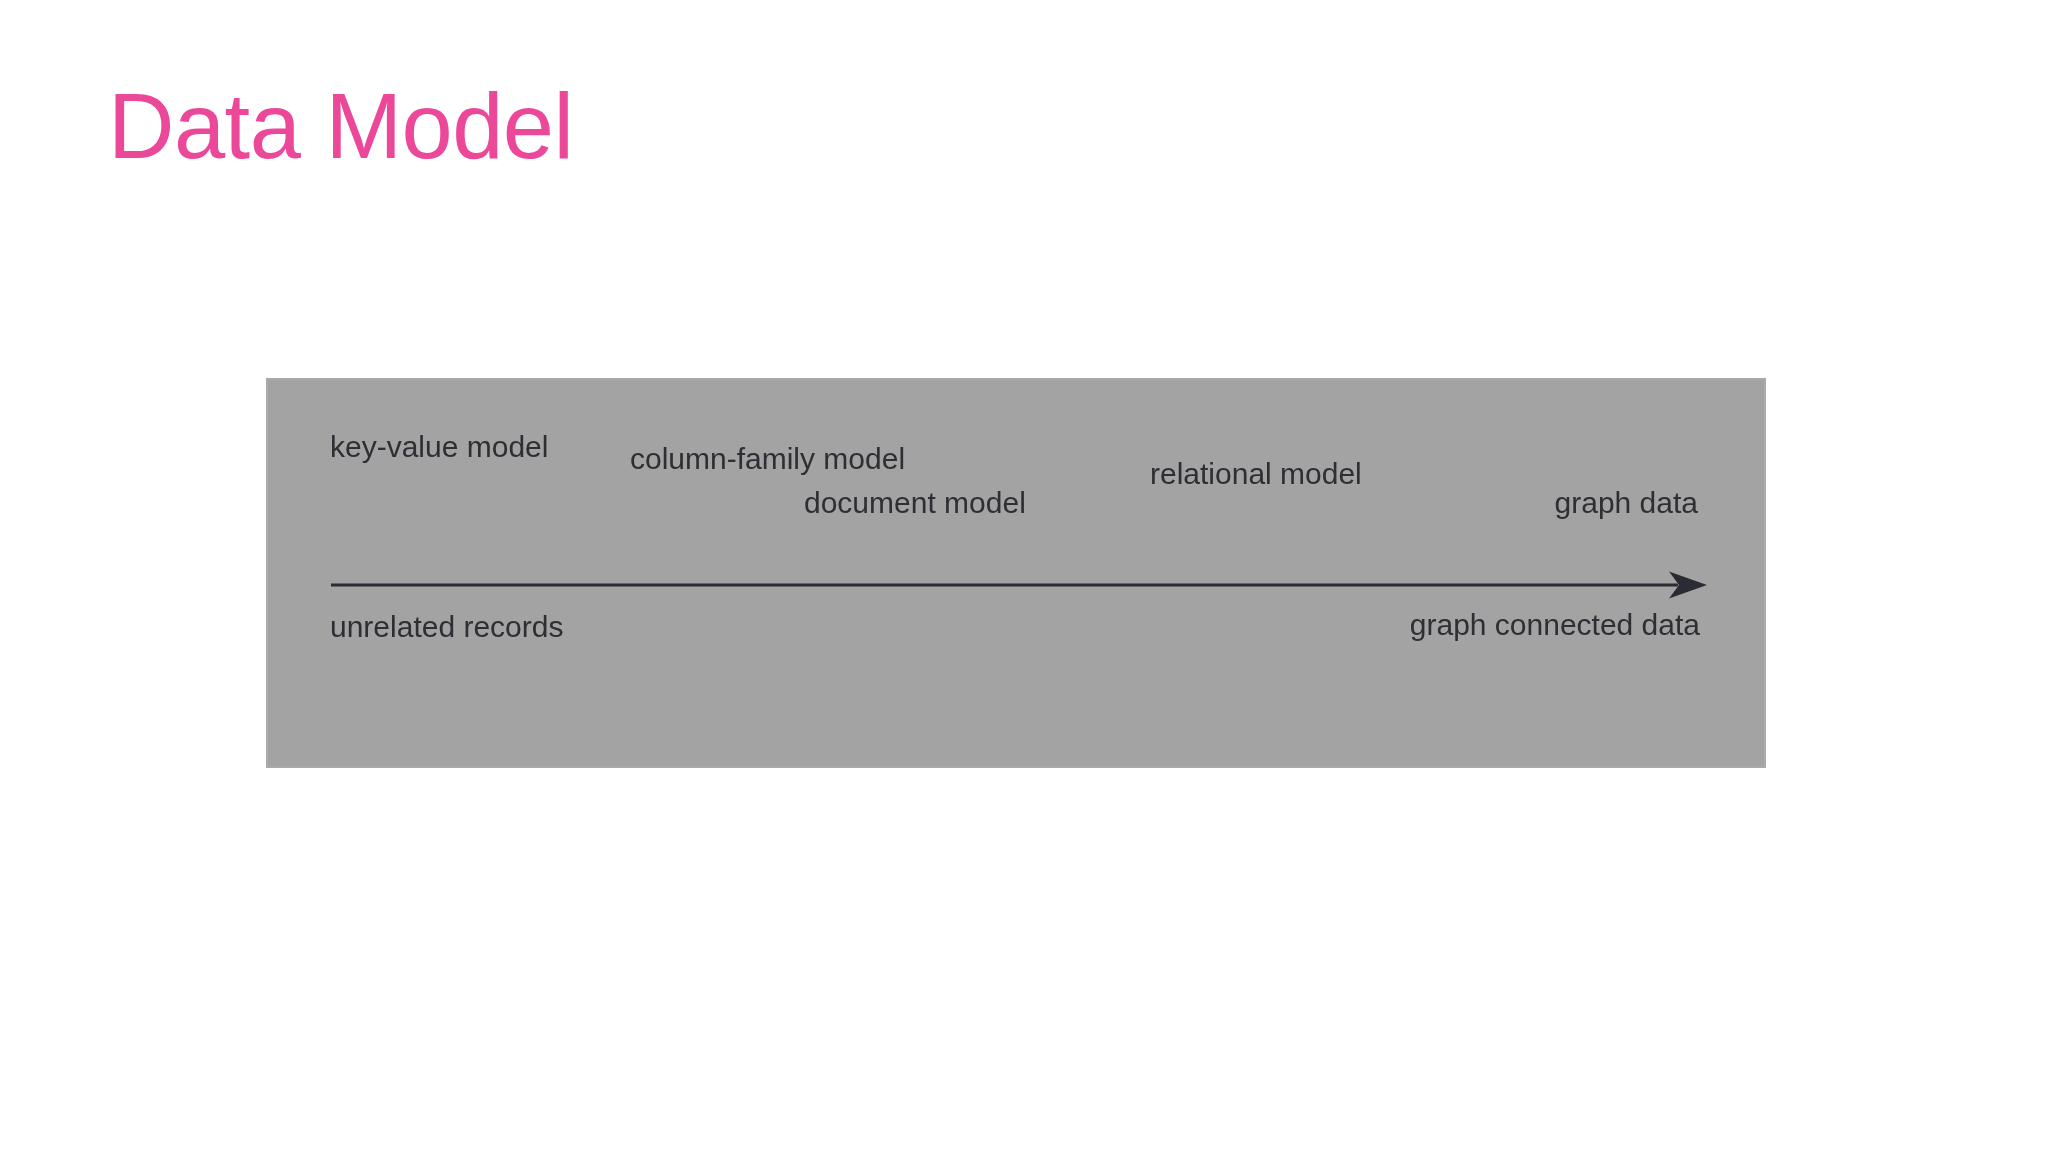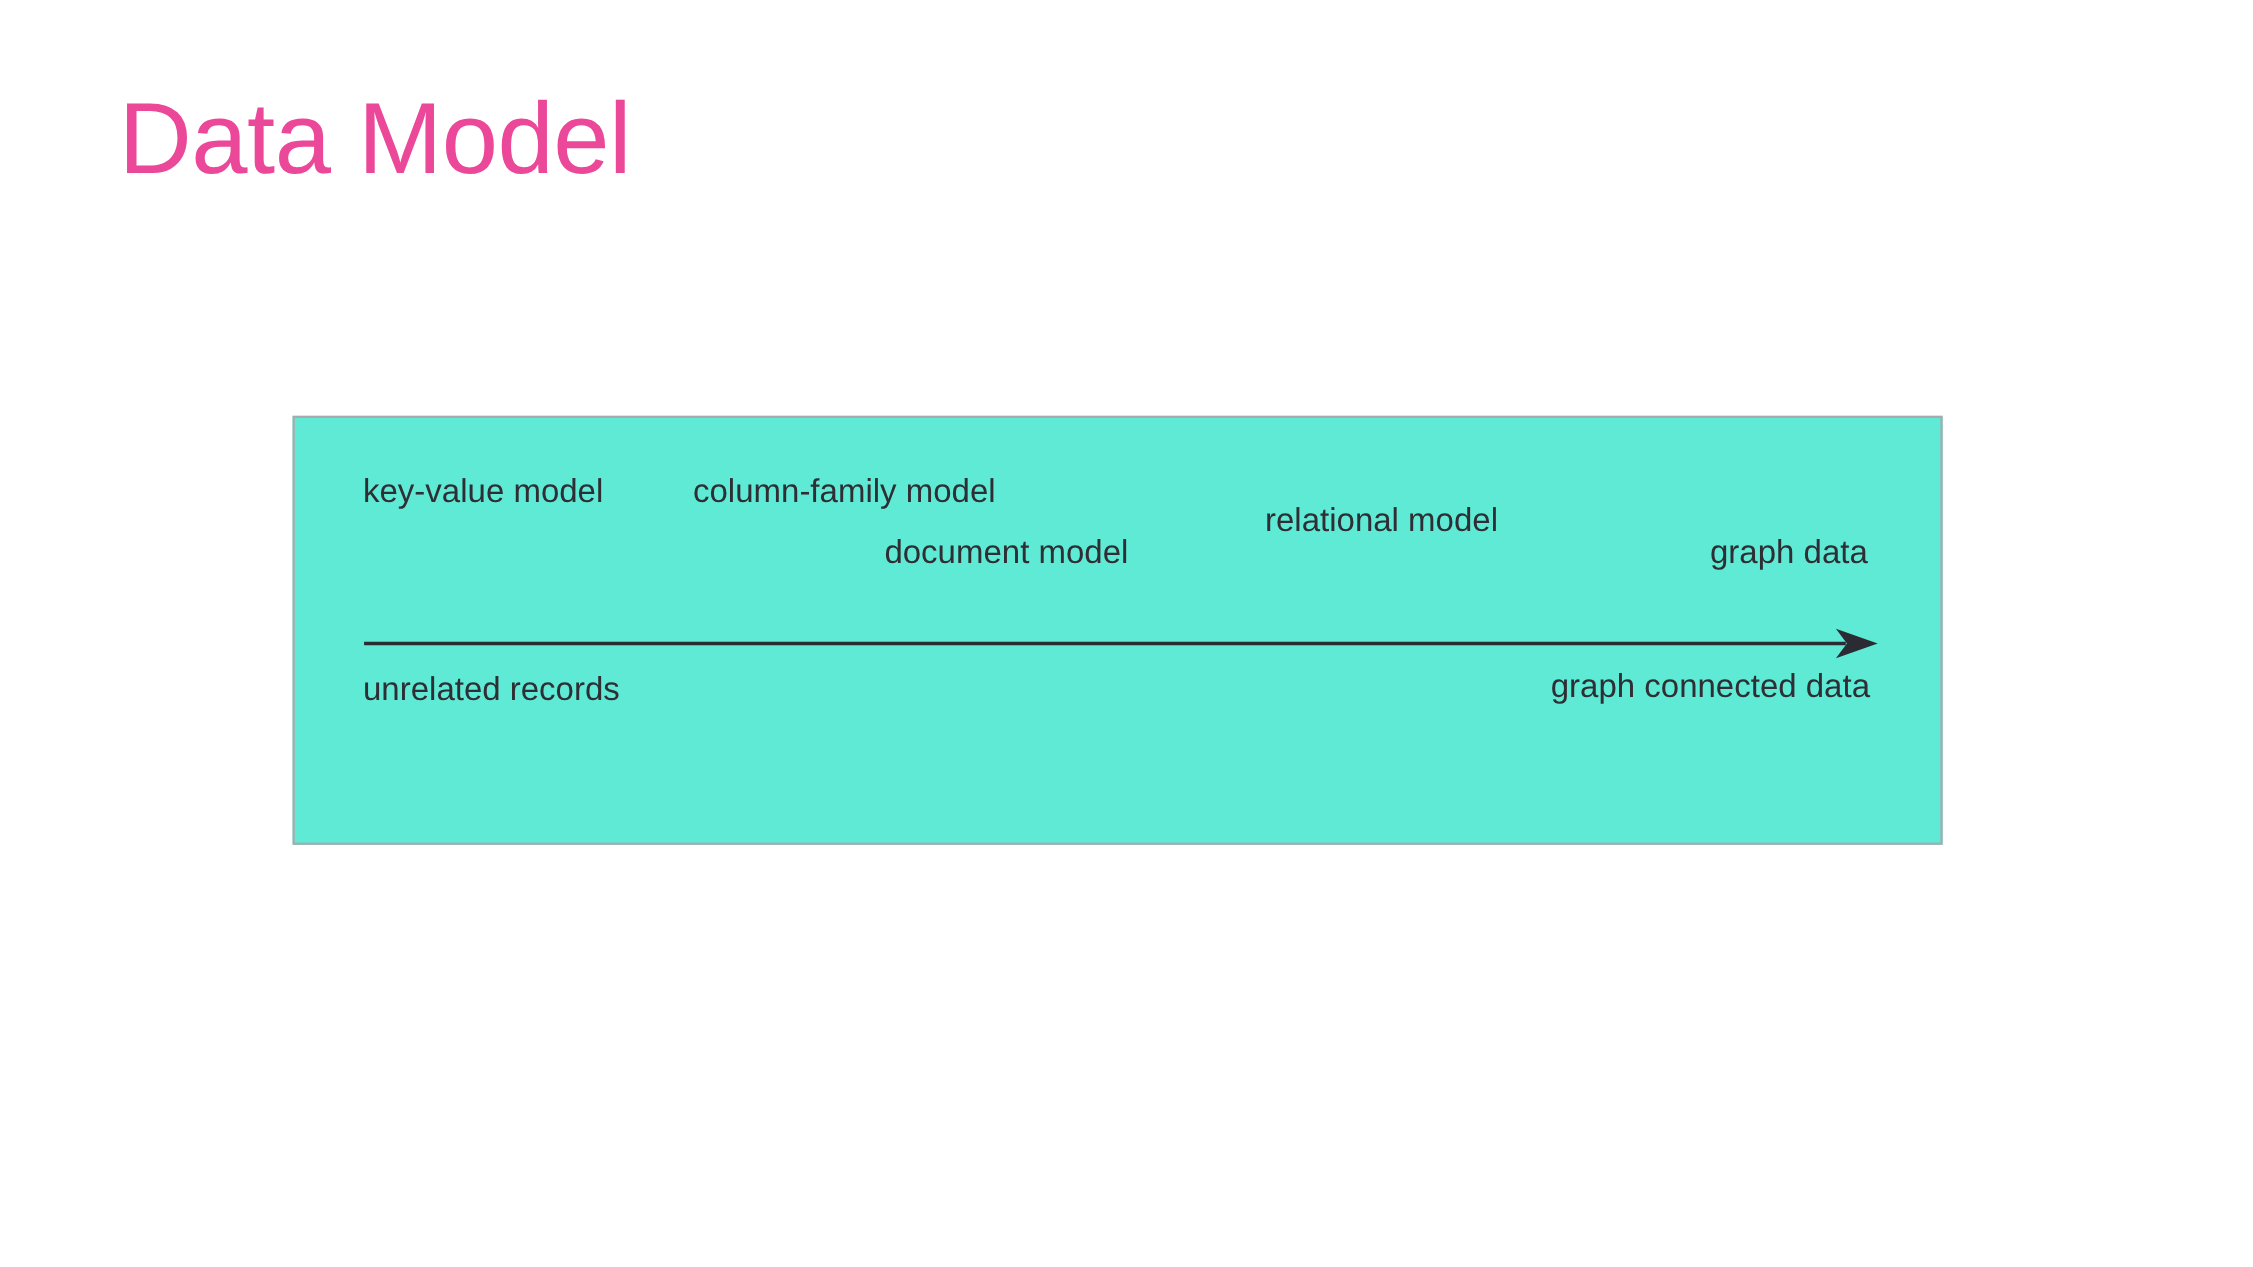--- a/index.html
+++ b/index.html
@@ -32,37 +32,37 @@
 
   
   .figure-frame {
     position: absolute;
     left: 266px;
     top: 378px;
     width: 1500px;
     height: 390px;
     border: 2px solid #a9a9ae;
     box-sizing: border-box;
-    background: #5eead4;
+    background: #a3a3a3;
   }
 
   
   .fig-label {
     position: absolute;
     font-family: "Liberation Sans", sans-serif;
     font-size: 30px;
     font-weight: 400;
     color: #2e2e34;
     white-space: nowrap;
     line-height: 1;
   }
 
   
   .lbl-key-value      { left: 62px;  top: 52px; }
-  .lbl-column-family  { left: 362px; top: 52px; }
+  .lbl-column-family  { left: 362px; top: 64px; }
   .lbl-relational     { left: 882px; top: 52px; margin-top: 27px; }
 
   
   .lbl-document       { left: 536px; top: 108px; }
   .lbl-graph          { right: 66px; top: 108px; }
 
   
   .lbl-unrelated      { left: 62px;  top: 232px; }
   .lbl-connected      { right: 64px; top: 230px; }
 

